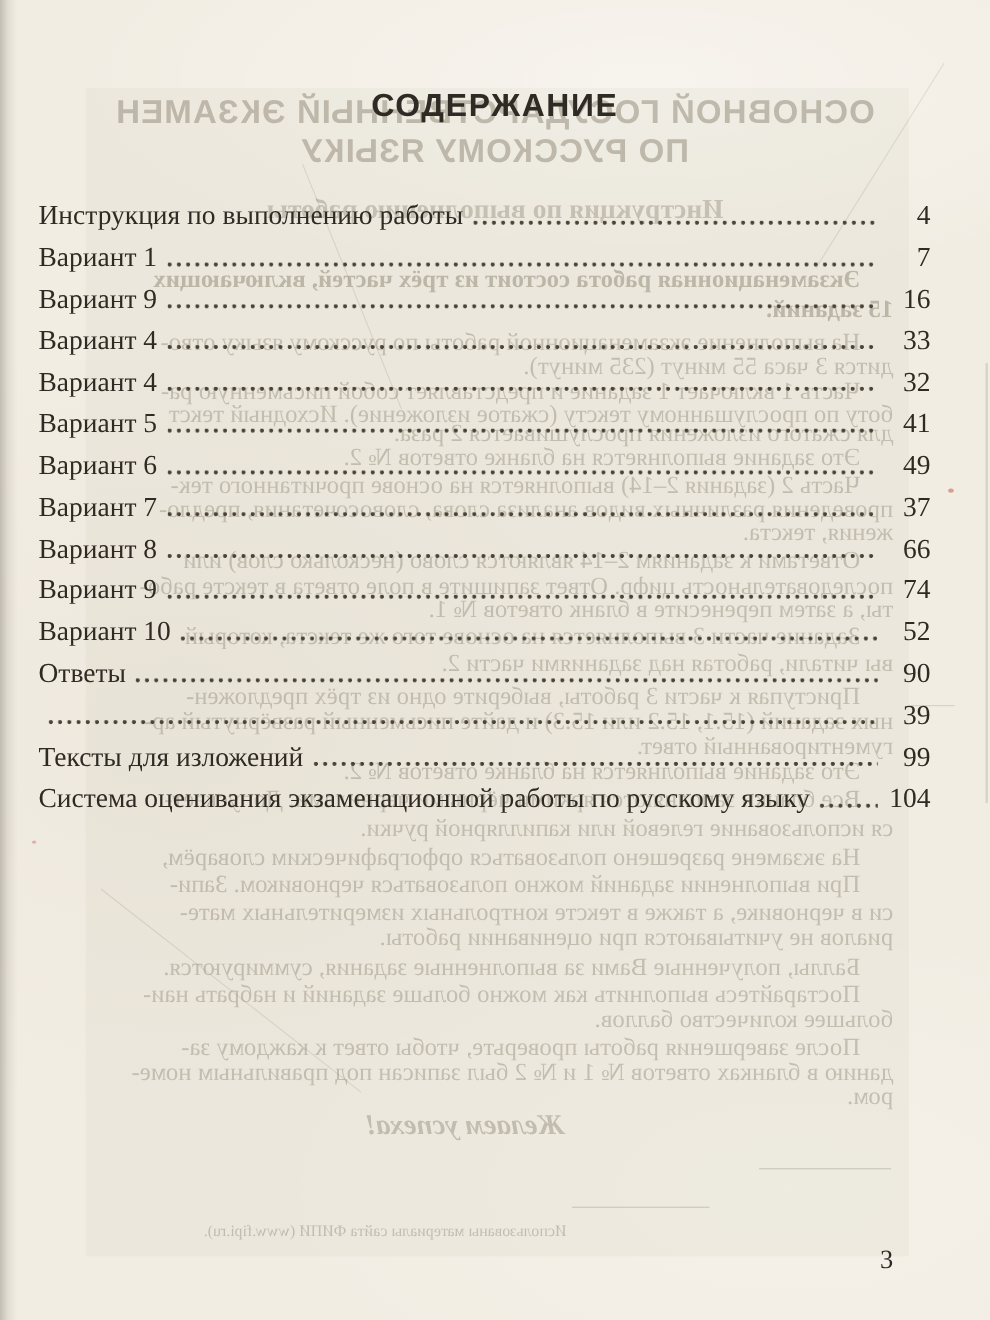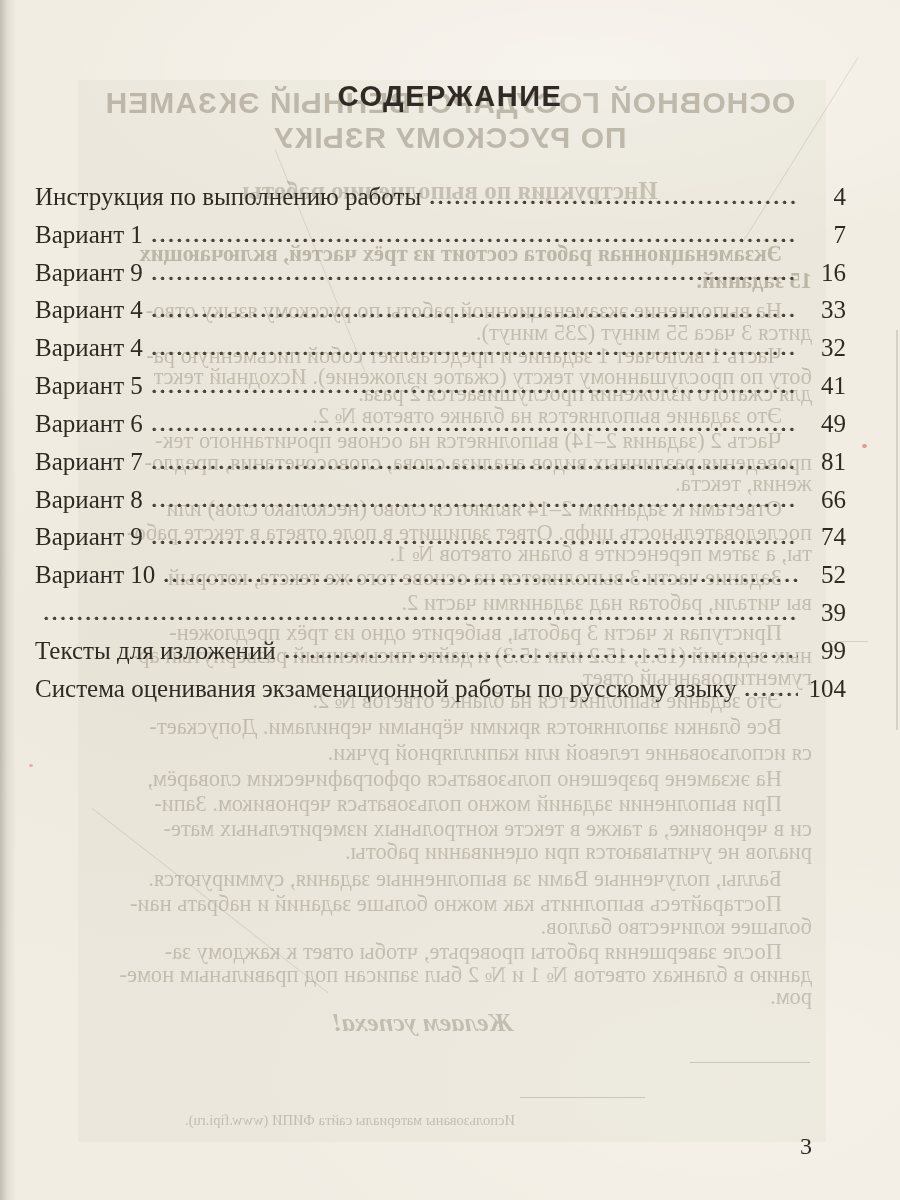--- a/index.html
+++ b/index.html
@@ -140,36 +140,41 @@
         <span class="toc-page">41</span>
       </div>
       <div class="toc-row">
         <span class="toc-label">Вариант 6</span>
         <span class="leader"></span>
         <span class="toc-page">49</span>
       </div>
       <div class="toc-row">
         <span class="toc-label">Вариант 7</span>
         <span class="leader"></span>
-        <span class="toc-page">81</span>
+        <span class="toc-page">37</span>
       </div>
       <div class="toc-row">
         <span class="toc-label">Вариант 8</span>
         <span class="leader"></span>
         <span class="toc-page">66</span>
       </div>
       <div class="toc-row">
         <span class="toc-label">Вариант 9</span>
         <span class="leader"></span>
         <span class="toc-page">74</span>
       </div>
       <div class="toc-row">
         <span class="toc-label">Вариант 10</span>
         <span class="leader"></span>
         <span class="toc-page">52</span>
+      </div>
+      <div class="toc-row">
+        <span class="toc-label">Ответы</span>
+        <span class="leader"></span>
+        <span class="toc-page">90</span>
       </div>
       <div class="toc-row">
         <span class="leader"></span>
         <span class="toc-page">39</span>
       </div>
       <div class="toc-row">
         <span class="toc-label">Тексты для изложений</span>
         <span class="leader"></span>
         <span class="toc-page">99</span>
       </div>

